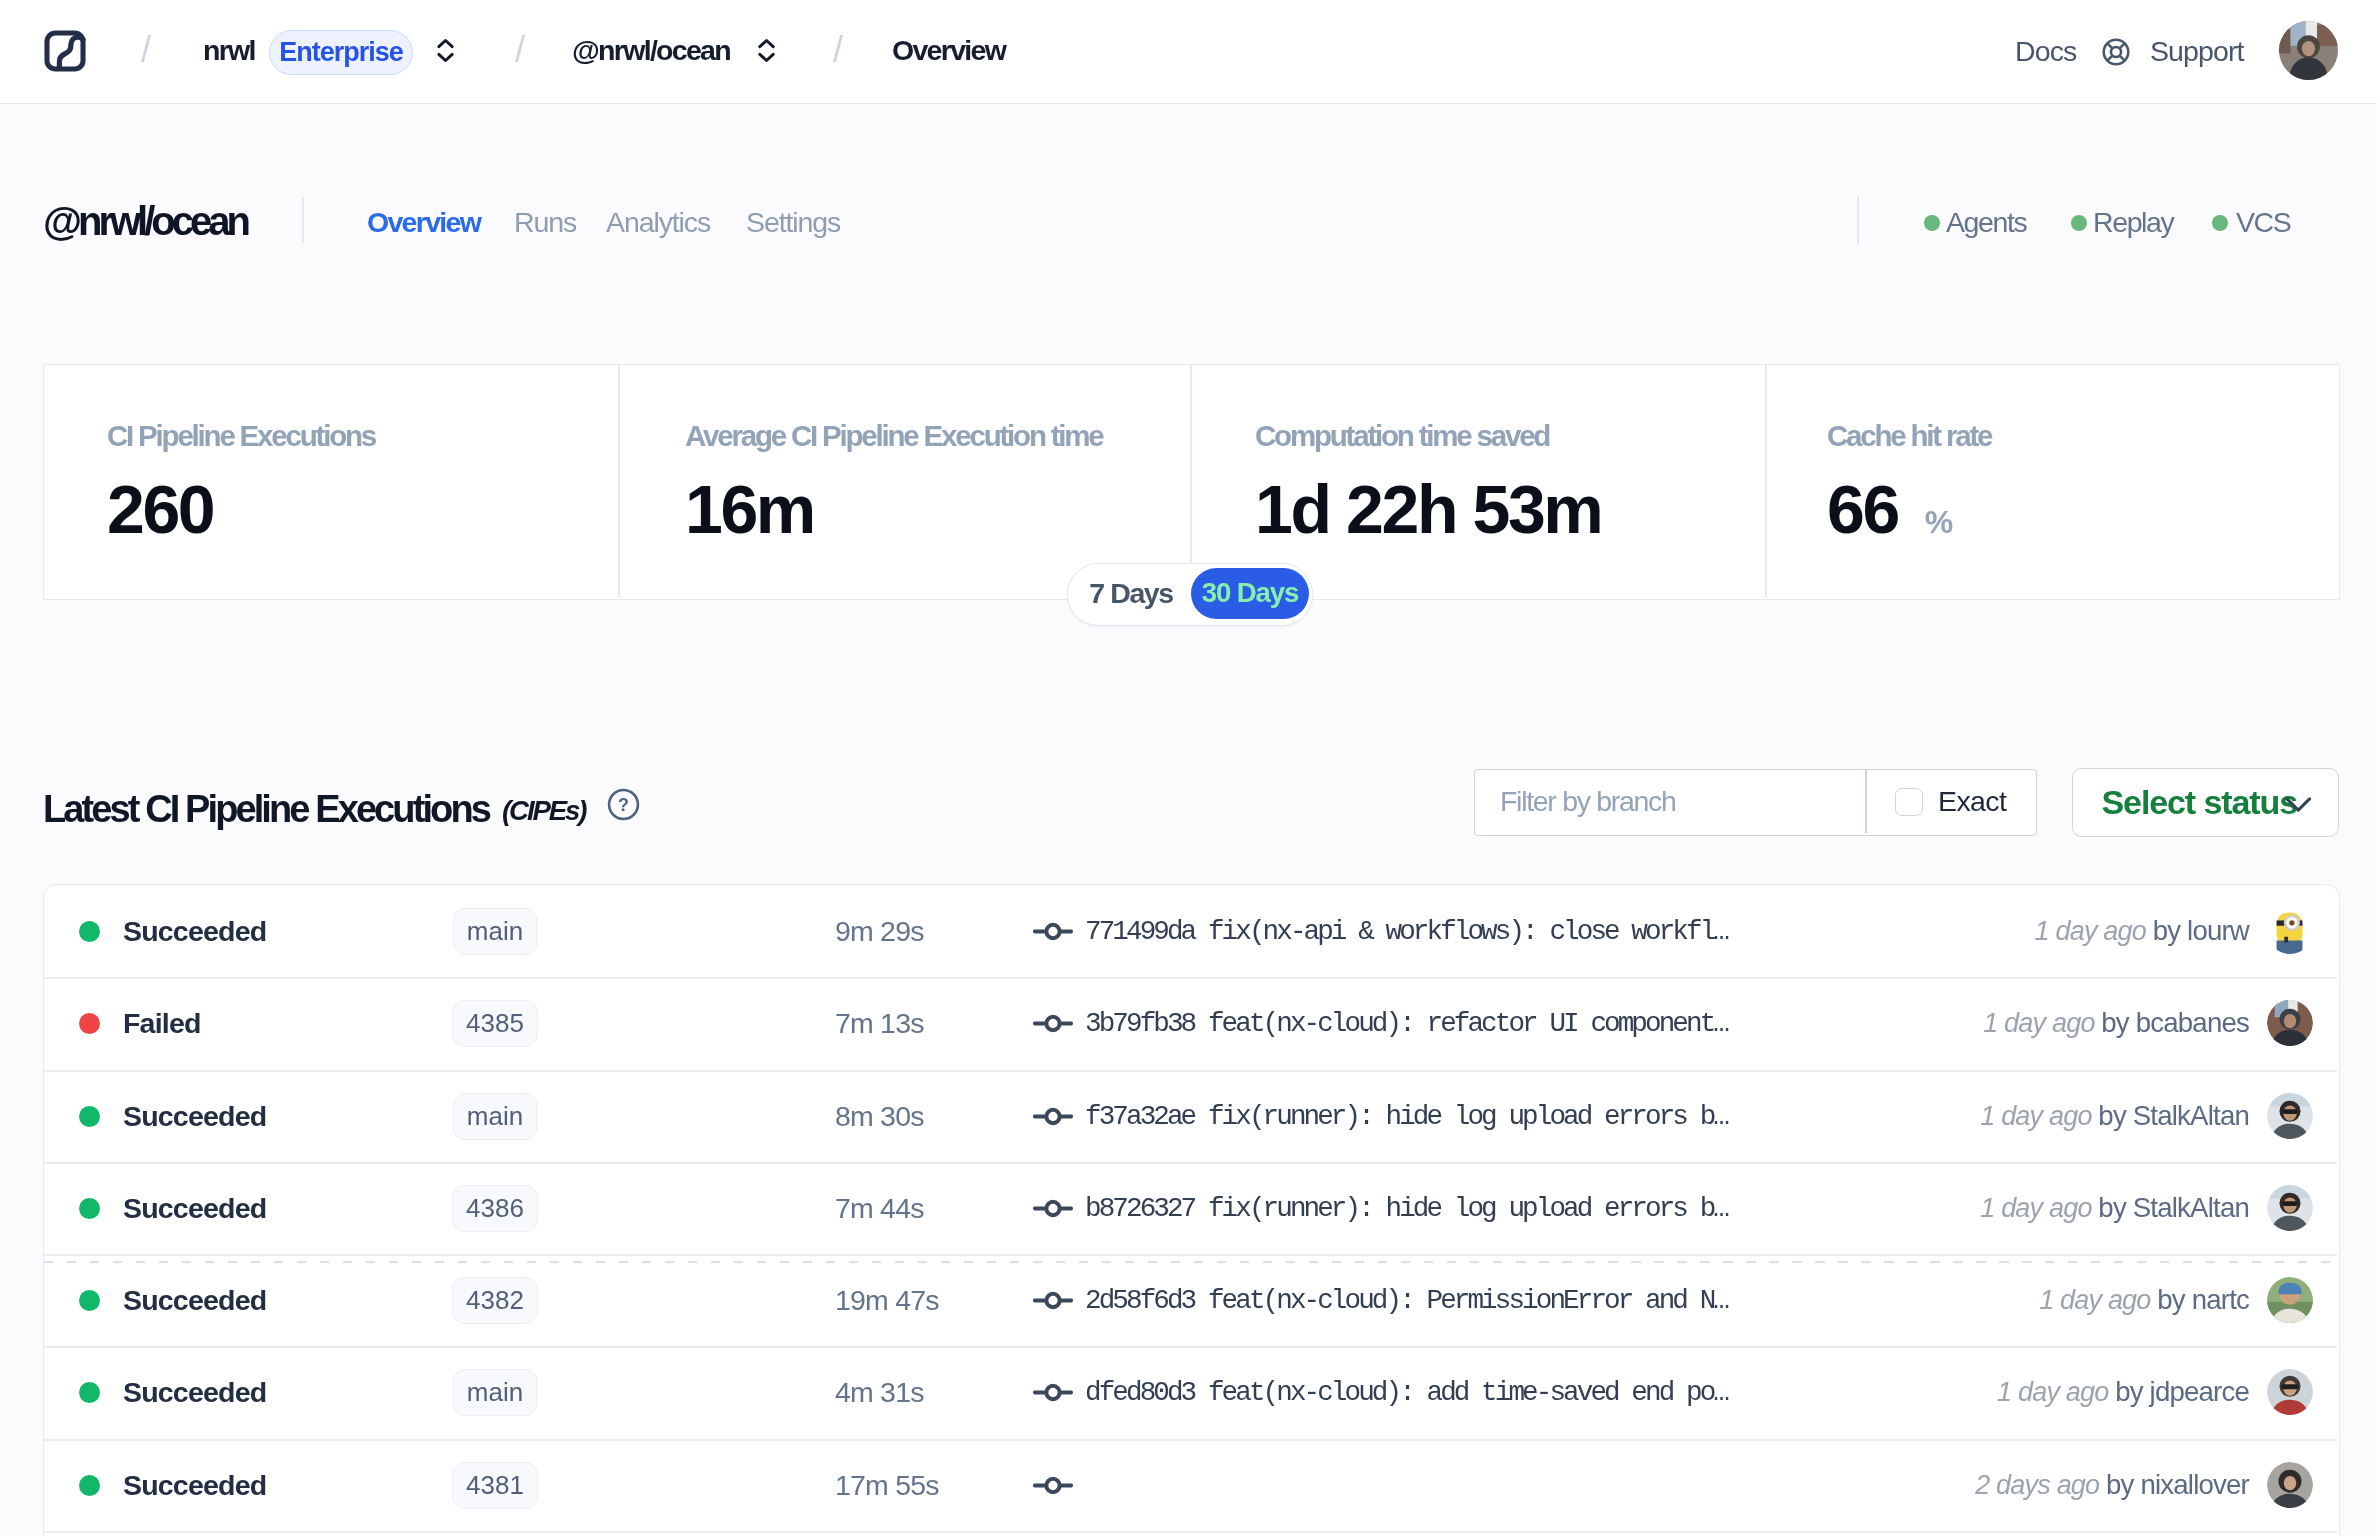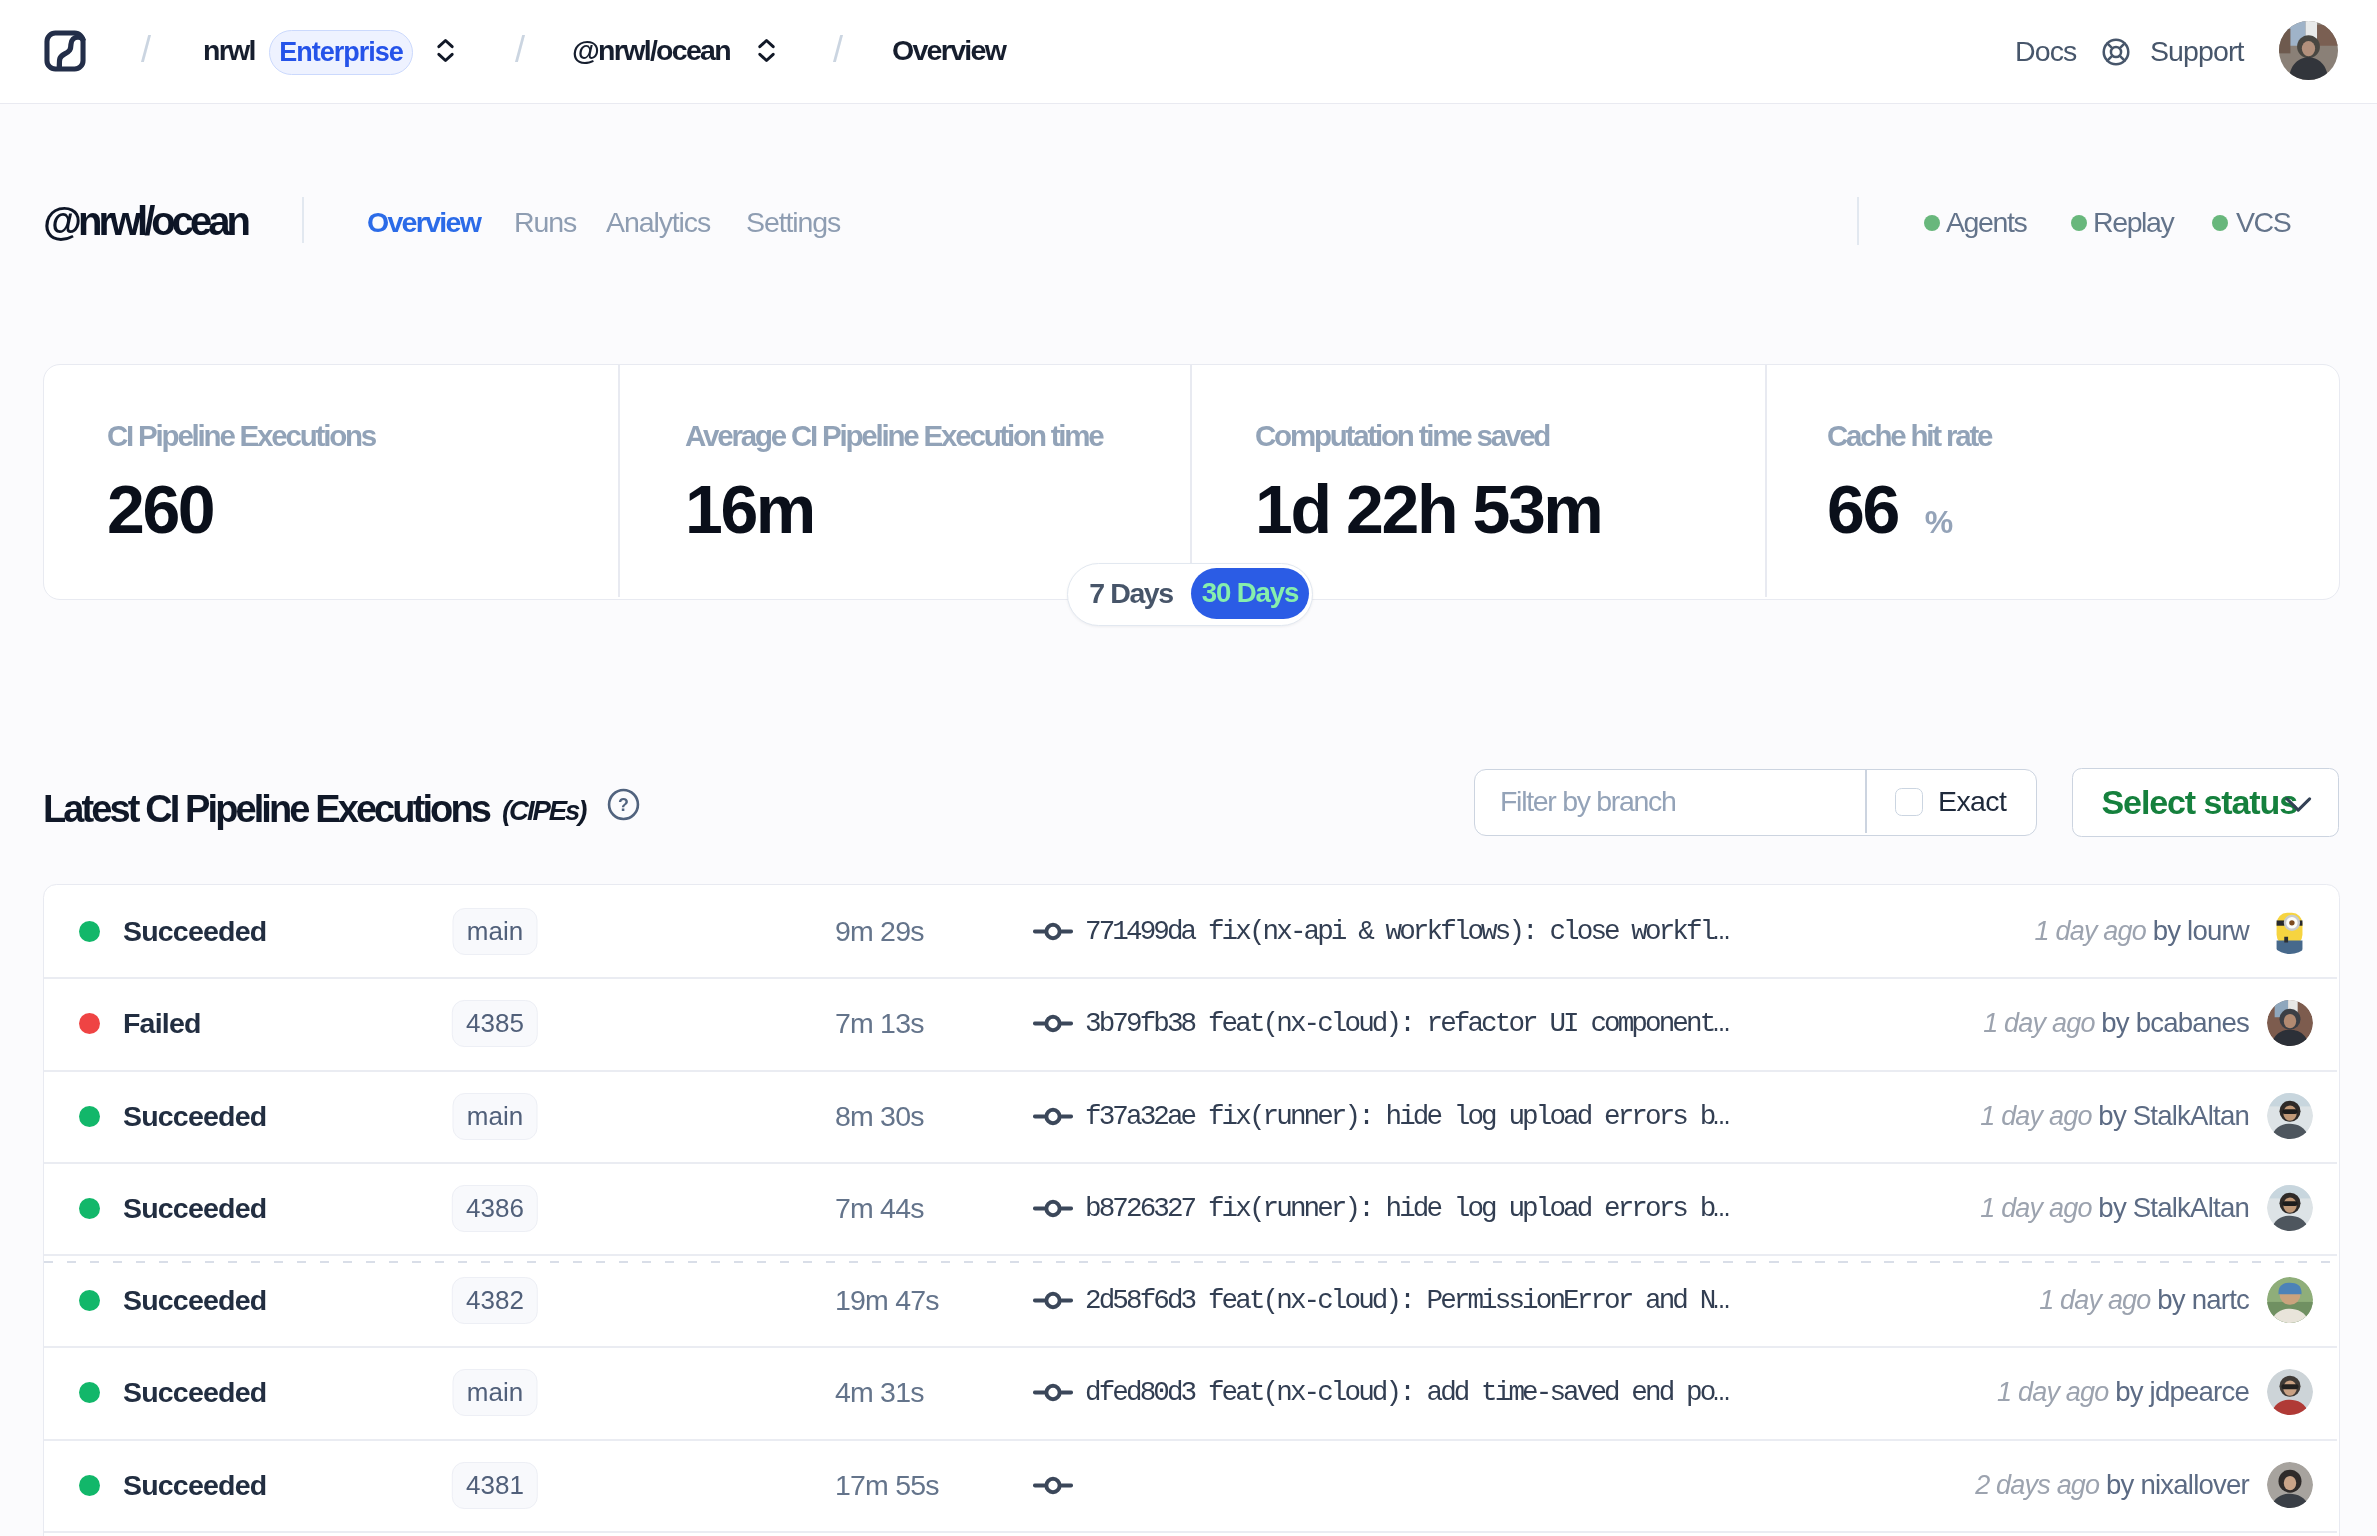--- a/index.html
+++ b/index.html
@@ -18,33 +18,33 @@
   
   #wsname { position:absolute; left:43px; top:197px; height:49px; display:flex; align-items:center; color:#0d1526; font-size:40px; font-weight:700; letter-spacing:-4px; }
   #navdiv { position:absolute; left:302px; top:197px; width:1.9px; height:46px; background:#e2e8f0; }
   .nav { position:absolute; top:200px; height:44px; display:flex; align-items:center; font-size:28.5px; font-weight:600; letter-spacing:-1.7px; }
   .navgray { color:#8e9db2; font-weight:500; letter-spacing:-1.1px; }
   #rightdiv { position:absolute; left:1857px; top:197px; width:1.9px; height:48px; background:#e2e8f0; }
   .statusdot { position:absolute; top:215px; width:16px; height:16px; border-radius:50%; background:#68b77c; }
   .statuslbl { position:absolute; top:200px; height:44px; display:flex; align-items:center; font-size:28.5px; color:#64748b; letter-spacing:-1.4px; }
 
   
-  #stats { position:absolute; left:43px; top:364px; width:2297px; height:236px; background:#ffffff; border:1.9px solid #e8eaf1; border-radius:17px; }
+  #stats { position:absolute; left:43px; top:364px; width:2297px; height:236px; background:#ffffff; border:1.9px solid #e8eaf1; border-radius:1px; }
   .statdiv { position:absolute; top:0; width:1.9px; height:232px; background:#e8eaf1; }
   .statlbl { position:absolute; top:54px; font-size:29.5px; font-weight:600; color:#92a3b8; letter-spacing:-2.2px; }
   .statnum { position:absolute; top:110px; font-size:68px; font-weight:700; color:#0a0f1a; letter-spacing:-2.4px; line-height:68px; }
   #pill { position:absolute; left:1067px; top:563px; width:246px; height:63px; background:#ffffff; border:1.9px solid #e2e8f0; border-radius:32px; box-shadow:0 1px 2.9px rgba(16,24,40,.06); }
   #pill .seven { position:absolute; left:0; top:0; width:126px; height:59px; display:flex; align-items:center; justify-content:center; color:#475569; font-size:28.5px; font-weight:600; letter-spacing:-1.4px; }
   #pill .thirty { position:absolute; left:123px; top:3.8px; width:118px; height:51px; background:#2b5ce5; border-radius:27px; display:flex; align-items:center; justify-content:center; color:#86efac; font-size:27.6px; font-weight:700; letter-spacing:-1.1px; }
 
   
   #listtitle { position:absolute; left:43px; top:788px; font-size:38px; font-weight:700; color:#101828; letter-spacing:-2.9px; }
   #cipes { position:absolute; left:502px; top:795px; font-size:27.6px; font-style:italic; font-weight:600; color:#101828; letter-spacing:-2.1px; }
   #helpicon { position:absolute; left:607px; top:788px; }
-  #filterbox { position:absolute; left:1474px; top:769px; width:563px; height:67px; background:#ffffff; border:1.9px solid #ccd4e0; border-radius:12px; }
+  #filterbox { position:absolute; left:1474px; top:769px; width:563px; height:67px; background:#ffffff; border:1.9px solid #ccd4e0; border-radius:4px; }
   #filterbox .ph { position:absolute; left:25px; top:0; height:63px; display:flex; align-items:center; color:#94a3b8; font-size:28.5px; letter-spacing:-1.3px; }
   #filterbox .vline { position:absolute; left:390px; top:0px; width:1.9px; height:63px; background:#ccd4e0; }
   #filterbox .cb { position:absolute; left:420px; top:18px; width:27.6px; height:27.6px; border:1.9px solid #cbd5e1; border-radius:6.7px; background:#fff; }
   #filterbox .ex { position:absolute; left:463px; top:0; height:63px; display:flex; align-items:center; color:#1e293b; font-size:28.5px; letter-spacing:-0.6px; }
   #selstatus { position:absolute; left:2072px; top:768px; width:267px; height:69px; background:#ffffff; border:1.9px solid #ccd4e0; border-radius:9.5px; }
   #selstatus .t { position:absolute; left:28.5px; top:0; height:66px; display:flex; align-items:center; color:#15803d; font-size:34px; font-weight:600; letter-spacing:-1.1px; }
 
   
   #table { position:absolute; left:43px; top:884px; width:2297px; height:761px; background:#ffffff; border:1.9px solid #e8eaf1; border-radius:13.3px; }
   .row { position:absolute; left:0; width:2293px; height:92px; }

